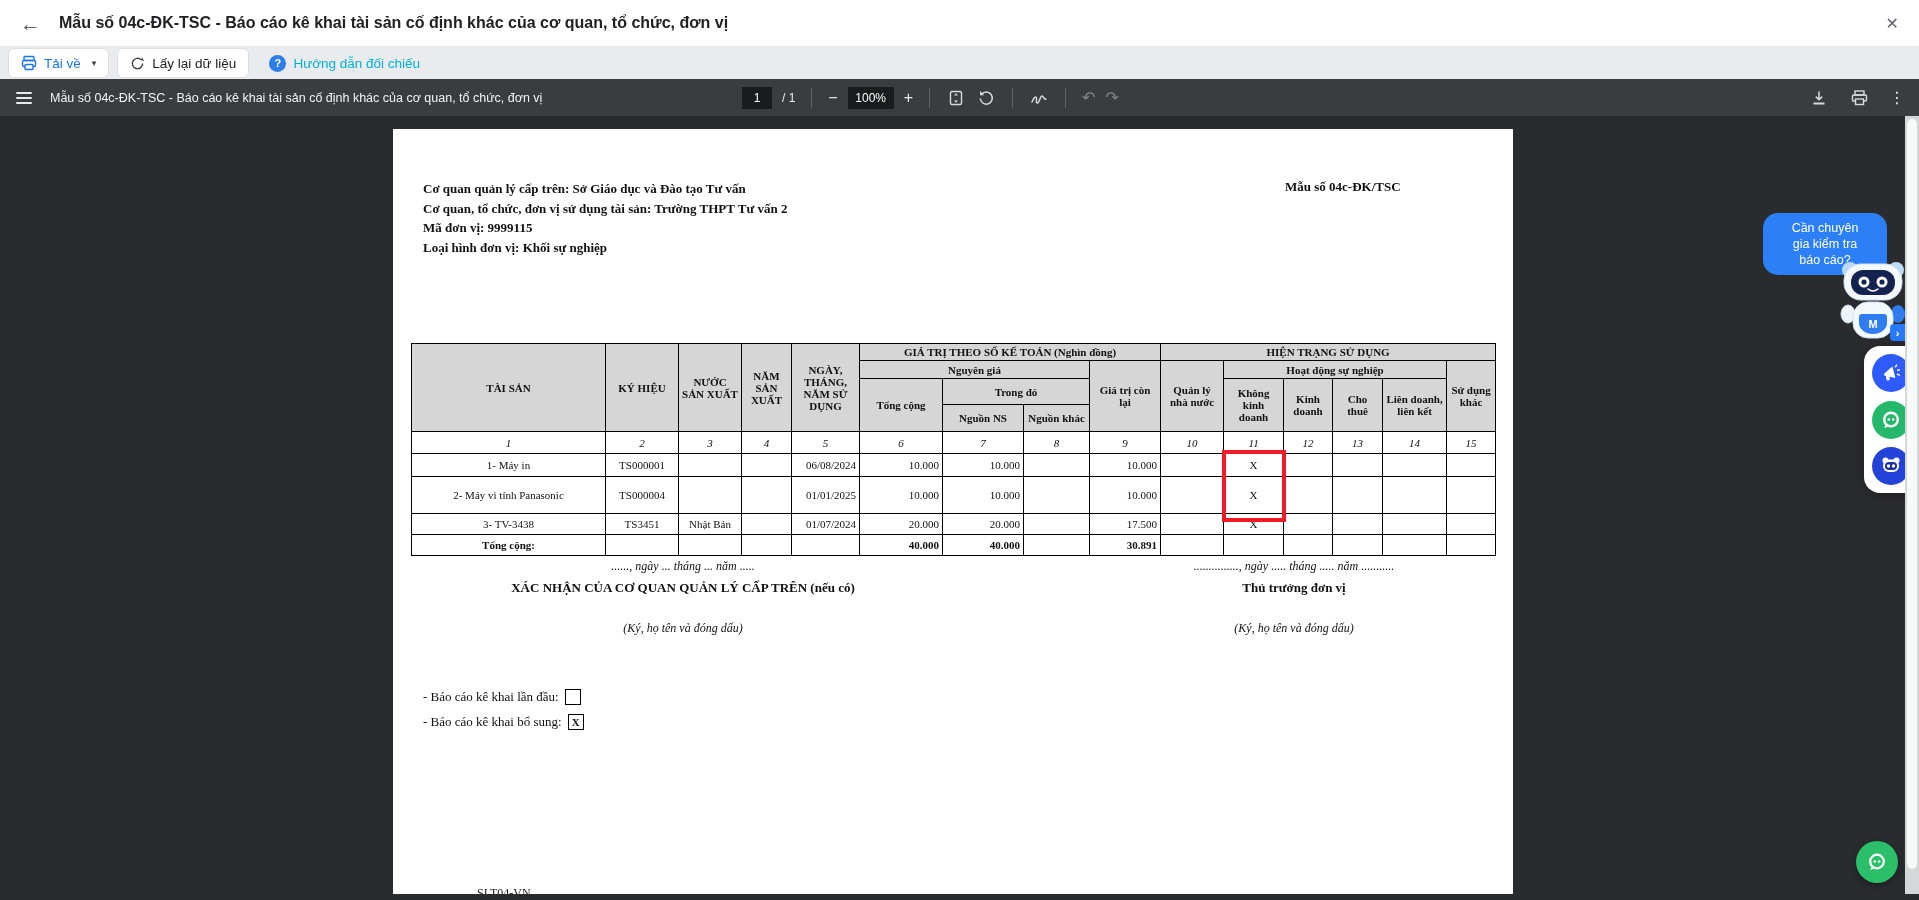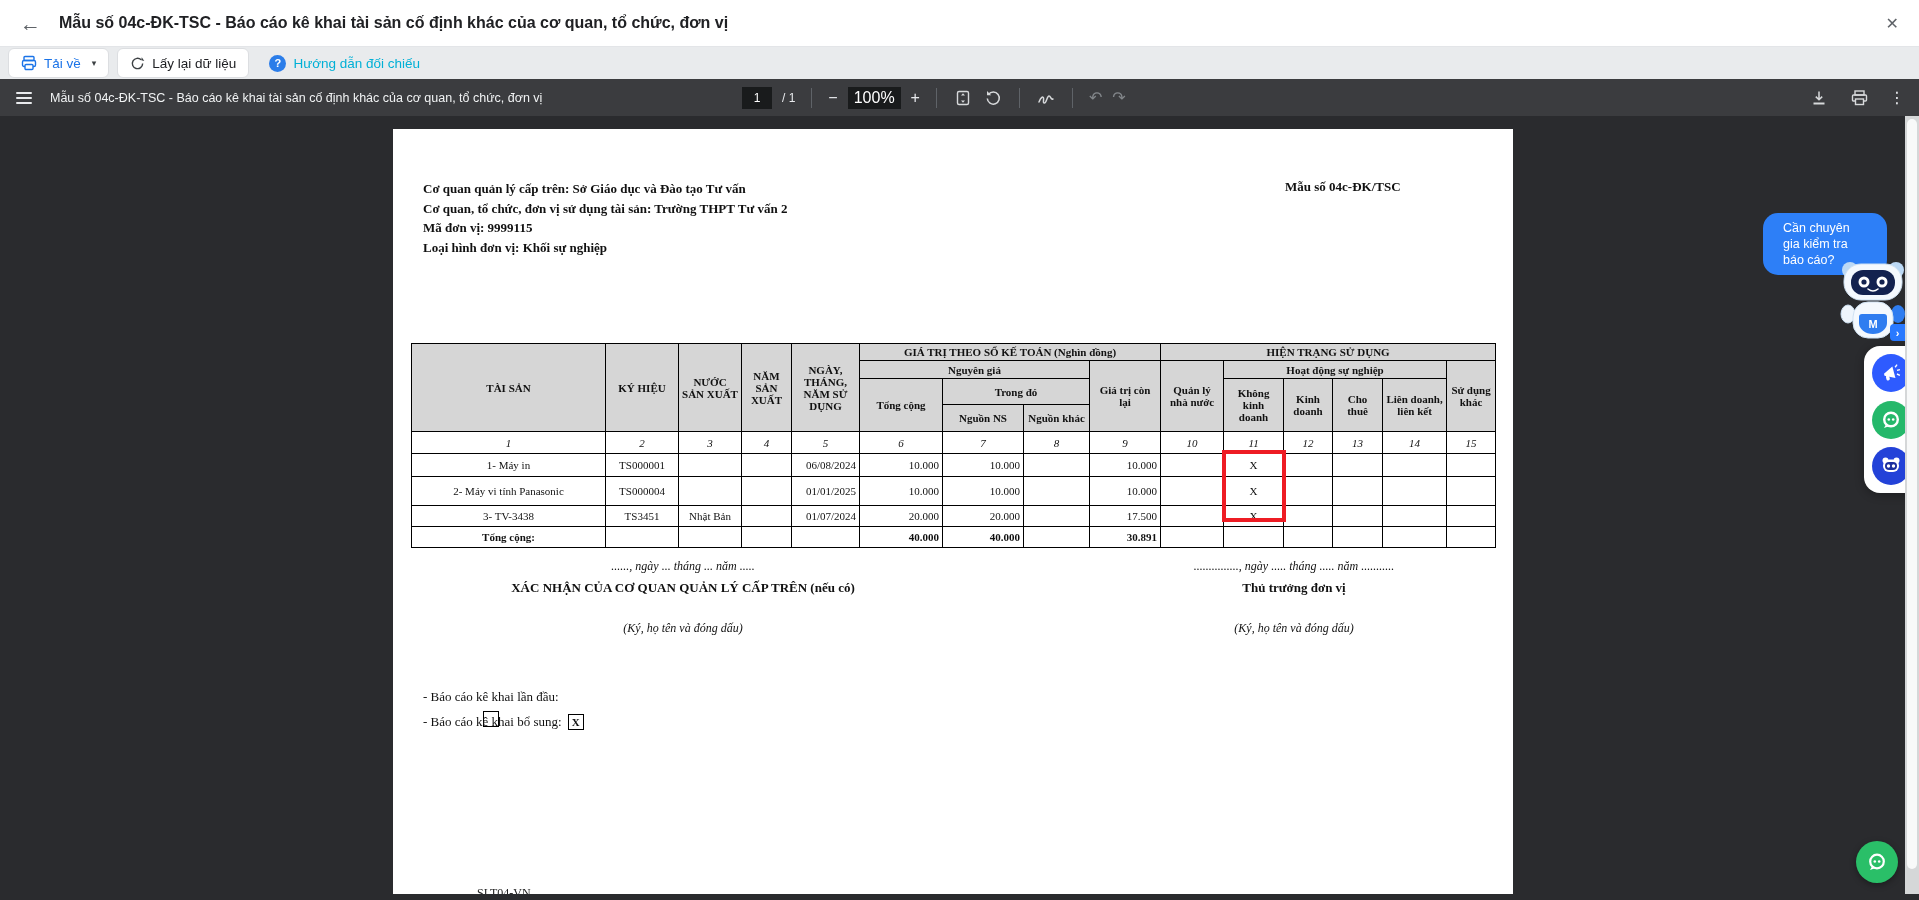--- a/index.html
+++ b/index.html
@@ -25,21 +25,21 @@
   
   .pdfbar { height:37px; background:#3b3c3f; display:flex; align-items:center; position:relative; color:#f1f3f4; }
   .hamburger { margin-left:16px; width:16px; display:flex; flex-direction:column; gap:3px; cursor:pointer; }
   .hamburger div { height:2px; background:#e8eaed; border-radius:1px; }
   .pdf-title { margin-left:18px; font-size:12.5px; color:#f1f3f4; }
   .pdf-center { position:absolute; left:742px; top:0; height:37px; display:flex; align-items:center; gap:10px; }
   .pagebox { min-width:30px; height:22px; background:#191b1c; color:#fff; font-size:12px; display:flex; align-items:center; justify-content:center; padding:0 8px; }
   .pagetotal { font-size:12px; color:#e8eaed; }
   .vsep { width:1px; height:20px; background:#5f6368; margin:0 6px; }
   .tool-glyph { font-size:16px; color:#e8eaed; cursor:pointer; line-height:1; }
-  .zoombox { min-width:46px; height:22px; background:#191b1c; color:#fff; font-size:16px; display:flex; align-items:center; justify-content:center; padding:0 6px; }
+  .zoombox { min-width:46px; height:22px; background:#191b1c; color:#fff; font-size:12px; display:flex; align-items:center; justify-content:center; padding:0 6px; }
   .tool-ic { width:20px; height:20px; display:flex; align-items:center; justify-content:center; cursor:pointer; color:#d7d9db; }
   .dim { color:#83878b; }
   .pdf-right { position:absolute; right:14px; top:0; height:37px; display:flex; align-items:center; gap:20px; }
 
   
   .content { position:relative; height:778px; background:#2a2b2e; overflow:hidden; }
   .page { position:absolute; left:393px; top:13px; width:1120px; height:790px; background:#ffffff; font-family:"Liberation Serif","DejaVu Serif",serif; color:#111; }
 
   .org-block { position:absolute; left:30px; top:50px; font-weight:bold; font-size:13px; line-height:19.5px; }
   .form-code { position:absolute; left:892px; top:50px; font-weight:bold; font-size:13px; }
@@ -59,26 +59,26 @@
   .redbox { position:absolute; left:829px; top:321px; width:64px; height:72px; border:4px solid #ee1c24; pointer-events:none; }
 
   .sig { position:absolute; text-align:center; }
   .sig-left { left:78px; top:430px; width:424px; }
   .sig-right { left:758px; top:430px; width:286px; }
   .sig .dateline { font-style:italic; font-size:12px; }
   .sig .sigtitle { font-weight:bold; font-size:13px; margin-top:6px; }
   .sig .signote { font-style:italic; font-size:12px; margin-top:25px; }
 
   .cbline { position:absolute; left:30px; font-size:13px; display:flex; align-items:center; gap:6px; }
-  .cb1 { top:560px;flex-direction:column; } .cb2 { top:585px; }
+  .cb1 { top:560px; } .cb2 { top:585px; }
   .cbox { width:16px; height:16px; border:1.5px solid #000; display:flex; align-items:center; justify-content:center; font-weight:bold; font-size:11px; }
   .foot-partial { position:absolute; left:84px; top:757px; font-size:12px; color:#222; }
 
   
-  .bubble { position:absolute; left:1763px; top:97px; width:124px; background:#2d7ff7; color:#fff; font-size:12.5px; line-height:16px; text-align:left; padding:7px 20px; border-radius:15px; cursor:pointer; }
+  .bubble { position:absolute; left:1763px; top:97px; width:124px; background:#2d7ff7; color:#fff; font-size:12.5px; line-height:16px; text-align:center; padding:7px 20px; border-radius:15px; cursor:pointer; }
   .bubble:after { content:""; position:absolute; right:13px; bottom:-6px; width:12px; height:12px; background:#2d7ff7; transform:rotate(55deg) skew(15deg); border-radius:2px; }
   .mascot { position:absolute; left:1838px; top:140px; width:70px; height:88px; cursor:pointer; }
   .chev-tab { position:absolute; right:14px; top:208px; width:15px; height:17px; background:#2979ff; border-radius:4px 0 0 4px; color:#fff; font-size:11px; font-weight:bold; display:flex; align-items:center; justify-content:center; cursor:pointer; }
   .side-panel { position:absolute; left:1864px; top:230px; width:55px; height:147px; background:#ffffff; border-radius:16px 0 0 16px; box-shadow:0 2px 10px rgba(0,0,0,.3); }
   .pcircle { position:absolute; left:8px; width:38px; height:38px; border-radius:50%; display:flex; align-items:center; justify-content:center; cursor:pointer; }
   .pc1 { top:8px; background:#2e5bff; } .pc2 { top:55px; background:#25b86a; } .pc3 { top:101px; background:#2342d8; }
   .fab { position:absolute; left:1856px; top:725px; width:42px; height:42px; border-radius:50%; background:#2abf68; display:flex; align-items:center; justify-content:center; cursor:pointer; box-shadow:0 2px 6px rgba(0,0,0,.35); }
 
   .scrollbar { position:absolute; right:0; top:0; width:14px; height:778px; background:#d5d7d8; }
   .thumb { position:absolute; left:2px; top:3px; width:10px; height:750px; background:#f8f9f9; border-radius:5px; cursor:pointer; }
@@ -262,21 +262,21 @@
             <td class="ta-r">10.000</td>
             <td class="ta-r"></td>
             <td class="ta-r">10.000</td>
             <td></td>
             <td>X</td>
             <td></td>
             <td></td>
             <td></td>
             <td></td>
           </tr>
-          <tr class="drow" style="height:29px">
+          <tr class="drow" style="height:37px">
             <td class="ta-l">2- Máy vi tính Panasonic</td>
             <td class="ta-l">TS000004</td>
             <td class="ta-l"></td>
             <td></td>
             <td class="ta-r">01/01/2025</td>
             <td class="ta-r">10.000</td>
             <td class="ta-r">10.000</td>
             <td class="ta-r"></td>
             <td class="ta-r">10.000</td>
             <td></td>

